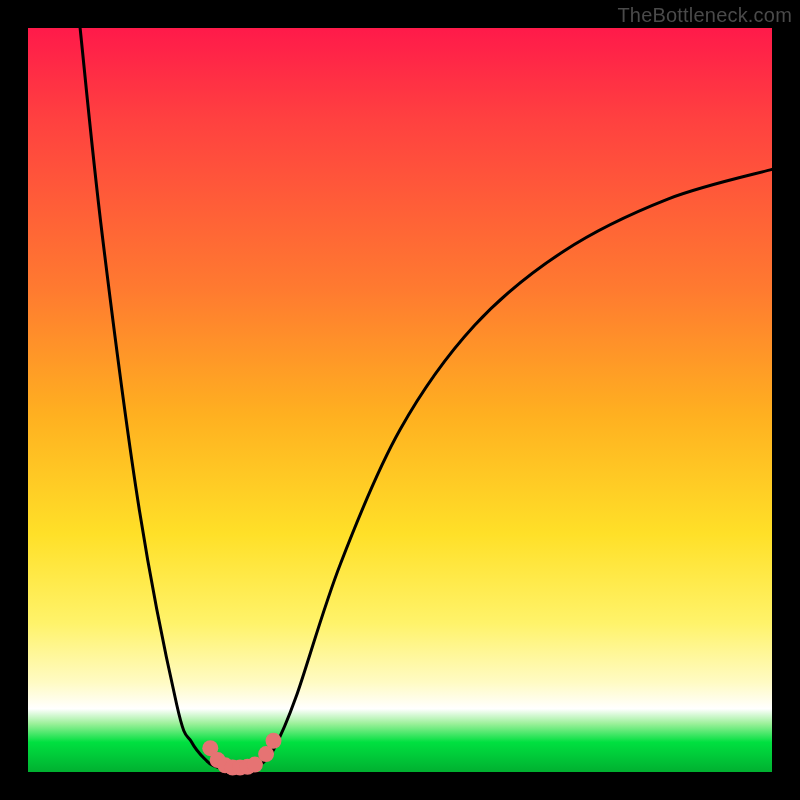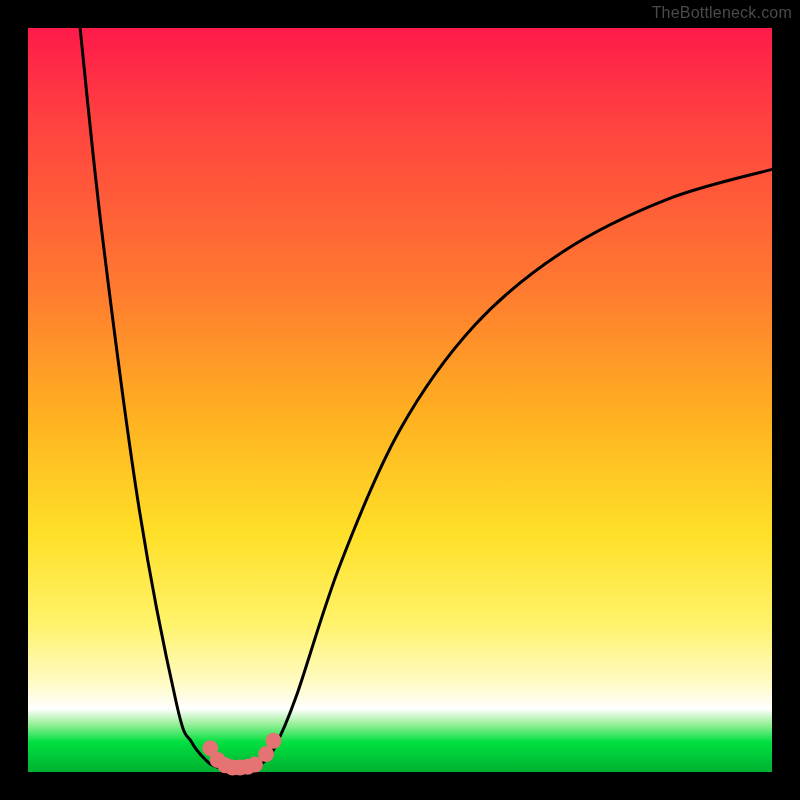--- a/index.html
+++ b/index.html
@@ -39,21 +39,21 @@
       #9cf09a 93.5%,
       #00e040 96%,
       #00b030 100%
     );
   }
   .watermark {
     position: absolute;
     top: 4px;
     right: 8px;
     color: #4a4a4a;
-    font-size: 16px;
+    font-size: 20px;
     font-weight: 400;
     letter-spacing: 0.2px;
     z-index: 10;
   }
   svg.curve {
     position: absolute;
     left: 0;
     top: 0;
     width: 744px;
     height: 744px;

